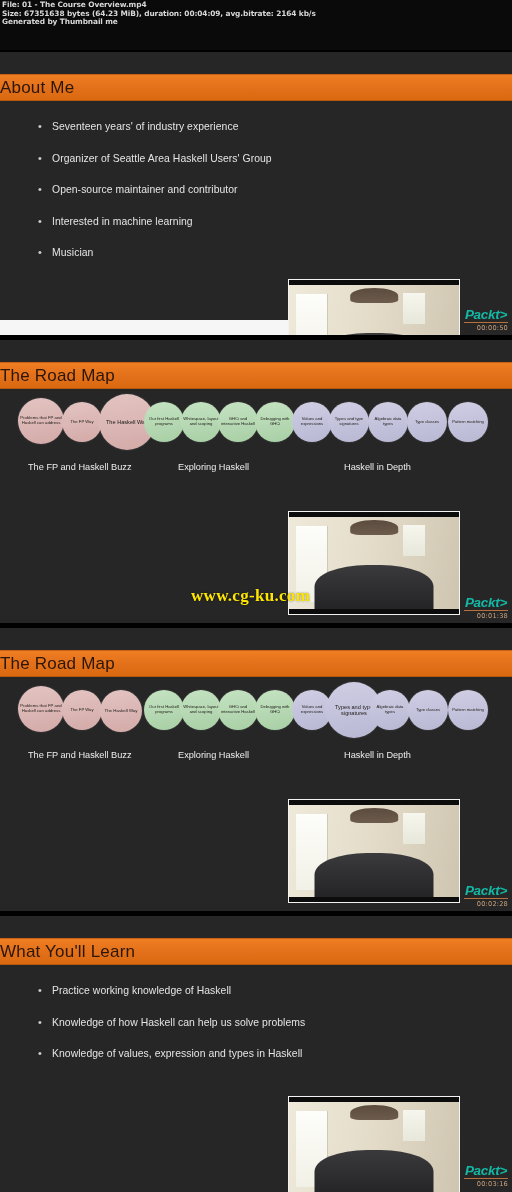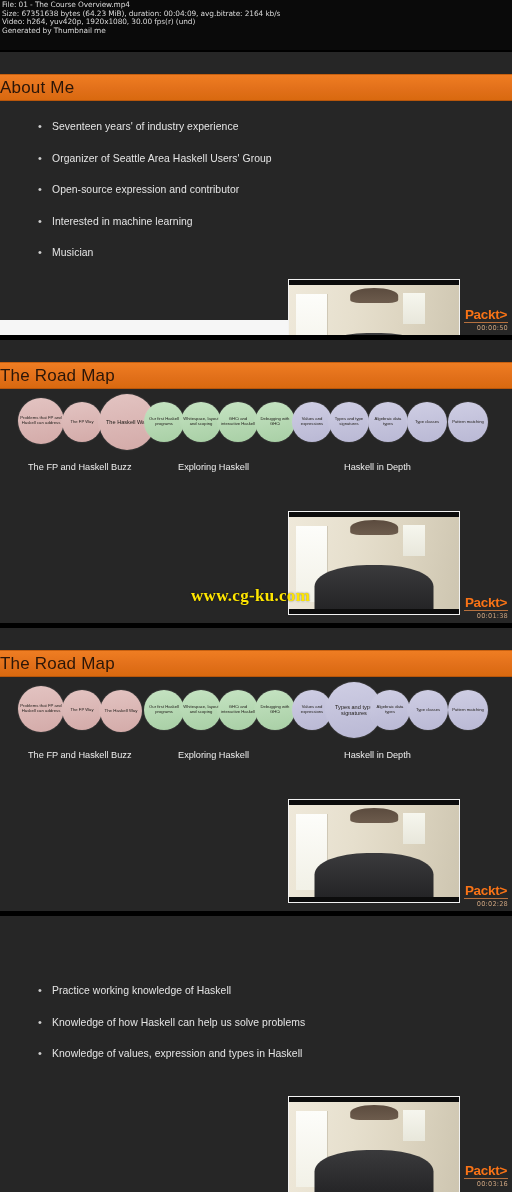--- a/index.html
+++ b/index.html
@@ -7,21 +7,21 @@
     width: 512px; height: 1192px;
     background: #000;
     font-family: "Liberation Sans", sans-serif;
     overflow: hidden;
   }
   .sheet { position: relative; width: 512px; height: 1192px; background: #000; }
 
   
   .meta {
     position: absolute; left: 0; top: 0; width: 512px; height: 50px;
-    background: #0a0a0a; padding: 1px 2px 0 2px;
+    background: #0a0a0a; padding: 1px 2px 0 2px; font-weight: bold;
   }
   .meta-line {
     color: #d8d8d8; font-size: 7.4px; line-height: 8.6px;
     font-family: "DejaVu Sans", sans-serif; white-space: nowrap; letter-spacing: -0.1px;
   }
 
   
   .frame { position: absolute; left: 0; width: 512px; background: #262626; overflow: hidden; }
   .frame-1 { top: 52px; height: 283px; }
   .frame-2 { top: 340px; height: 283px; }
@@ -87,60 +87,59 @@
     background: linear-gradient(180deg,#5b4b3e 0%,#6d5c4d 100%); }
   .wc-body { position: absolute; left: 50%; bottom: 0; width: 70%; height: 48%;
     transform: translateX(-50%); border-radius: 44% 44% 0 0;
     background: linear-gradient(180deg,#3a3a3c 0%,#222224 100%); }
   .wc-bar-top, .wc-bar-bottom { position: absolute; left: 0; width: 100%; height: 5%; background: #0c0c0c; }
   .wc-bar-top { top: 0; }
   .wc-bar-bottom { bottom: 0; }
 
   
   .packt { position: absolute; display: flex; flex-direction: column; align-items: flex-end; }
-  .packt-word { color: #f97316; font-size: 13.5px; font-weight: 700; letter-spacing: -0.3px;
-    font-family: "Liberation Sans", sans-serif; border-bottom: 1.5px solid #b5703e; padding: 0 1px; line-height: 14px; }
+  .packt-word { color: #14b8a6; font-size: 13.5px; font-weight: 700; letter-spacing: -0.3px;
+    font-family: "Liberation Sans", sans-serif; border-bottom: 1.5px solid #b5703e; padding: 0 1px; line-height: 14px; font-style: italic; }
   .timestamp { color: #caa27e; font-size: 6.6px; font-family: "DejaVu Sans", sans-serif;
     margin-top: 1px; letter-spacing: 0.2px; }
 
   
   .watermark {
     position: absolute; color: #ffe600; font-family: "Liberation Serif", serif;
     font-size: 17px; font-weight: 700; letter-spacing: 0.3px; text-shadow: 0 0 2px rgba(0,0,0,0.6);
   }
 </style>
 </head>
 <body>
 
 <div class="sheet">
 
   <div class="meta">
     <div class="meta-line">File: 01 - The Course Overview.mp4</div>
     <div class="meta-line">Size: 67351638 bytes (64.23 MiB), duration: 00:04:09, avg.bitrate: 2164 kb/s</div>
-    <div class="meta-line">Video: h264, yuv420p, 1920x1080, 30.00 fps(r) (und)</div>
     <div class="meta-line">Generated by Thumbnail me</div>
   </div>
 
   <div class="frame frame-1">
     <div class="title-bar">
       <span class="title-text">About Me</span>
     </div>
 
     <div class="bullets">
       <div class="bullet">
         <span class="bullet-dot">•</span>
         <span class="bullet-text">Seventeen years' of industry experience</span>
       </div>
       <div class="bullet">
         <span class="bullet-dot">•</span>
         <span class="bullet-text">Organizer of Seattle Area Haskell Users' Group</span>
       </div>
       <div class="bullet">
         <span class="bullet-dot">•</span>
-        <span class="bullet-text">Open-source expression and contributor</span>
+        <span class="bullet-text">Open-source maintainer and contributor</span>
       </div>
       <div class="bullet">
         <span class="bullet-dot">•</span>
         <span class="bullet-text">Interested in machine learning</span>
       </div>
       <div class="bullet">
         <span class="bullet-dot">•</span>
         <span class="bullet-text">Musician</span>
       </div>
     </div>
@@ -252,20 +251,23 @@
       <div class="wc-bar-bottom"></div>
     </div>
 
     <div class="packt" style="right:4px; bottom:3px;">
       <span class="packt-word">Packt&gt;</span>
       <span class="timestamp">00:02:28</span>
     </div>
   </div>
 
   <div class="frame frame-4">
+    <div class="title-bar">
+      <span class="title-text">What You'll Learn</span>
+    </div>
 
     <div class="bullets">
       <div class="bullet">
         <span class="bullet-dot">•</span>
         <span class="bullet-text">Practice working knowledge of Haskell</span>
       </div>
       <div class="bullet">
         <span class="bullet-dot">•</span>
         <span class="bullet-text">Knowledge of how Haskell can help us solve problems</span>
       </div>

